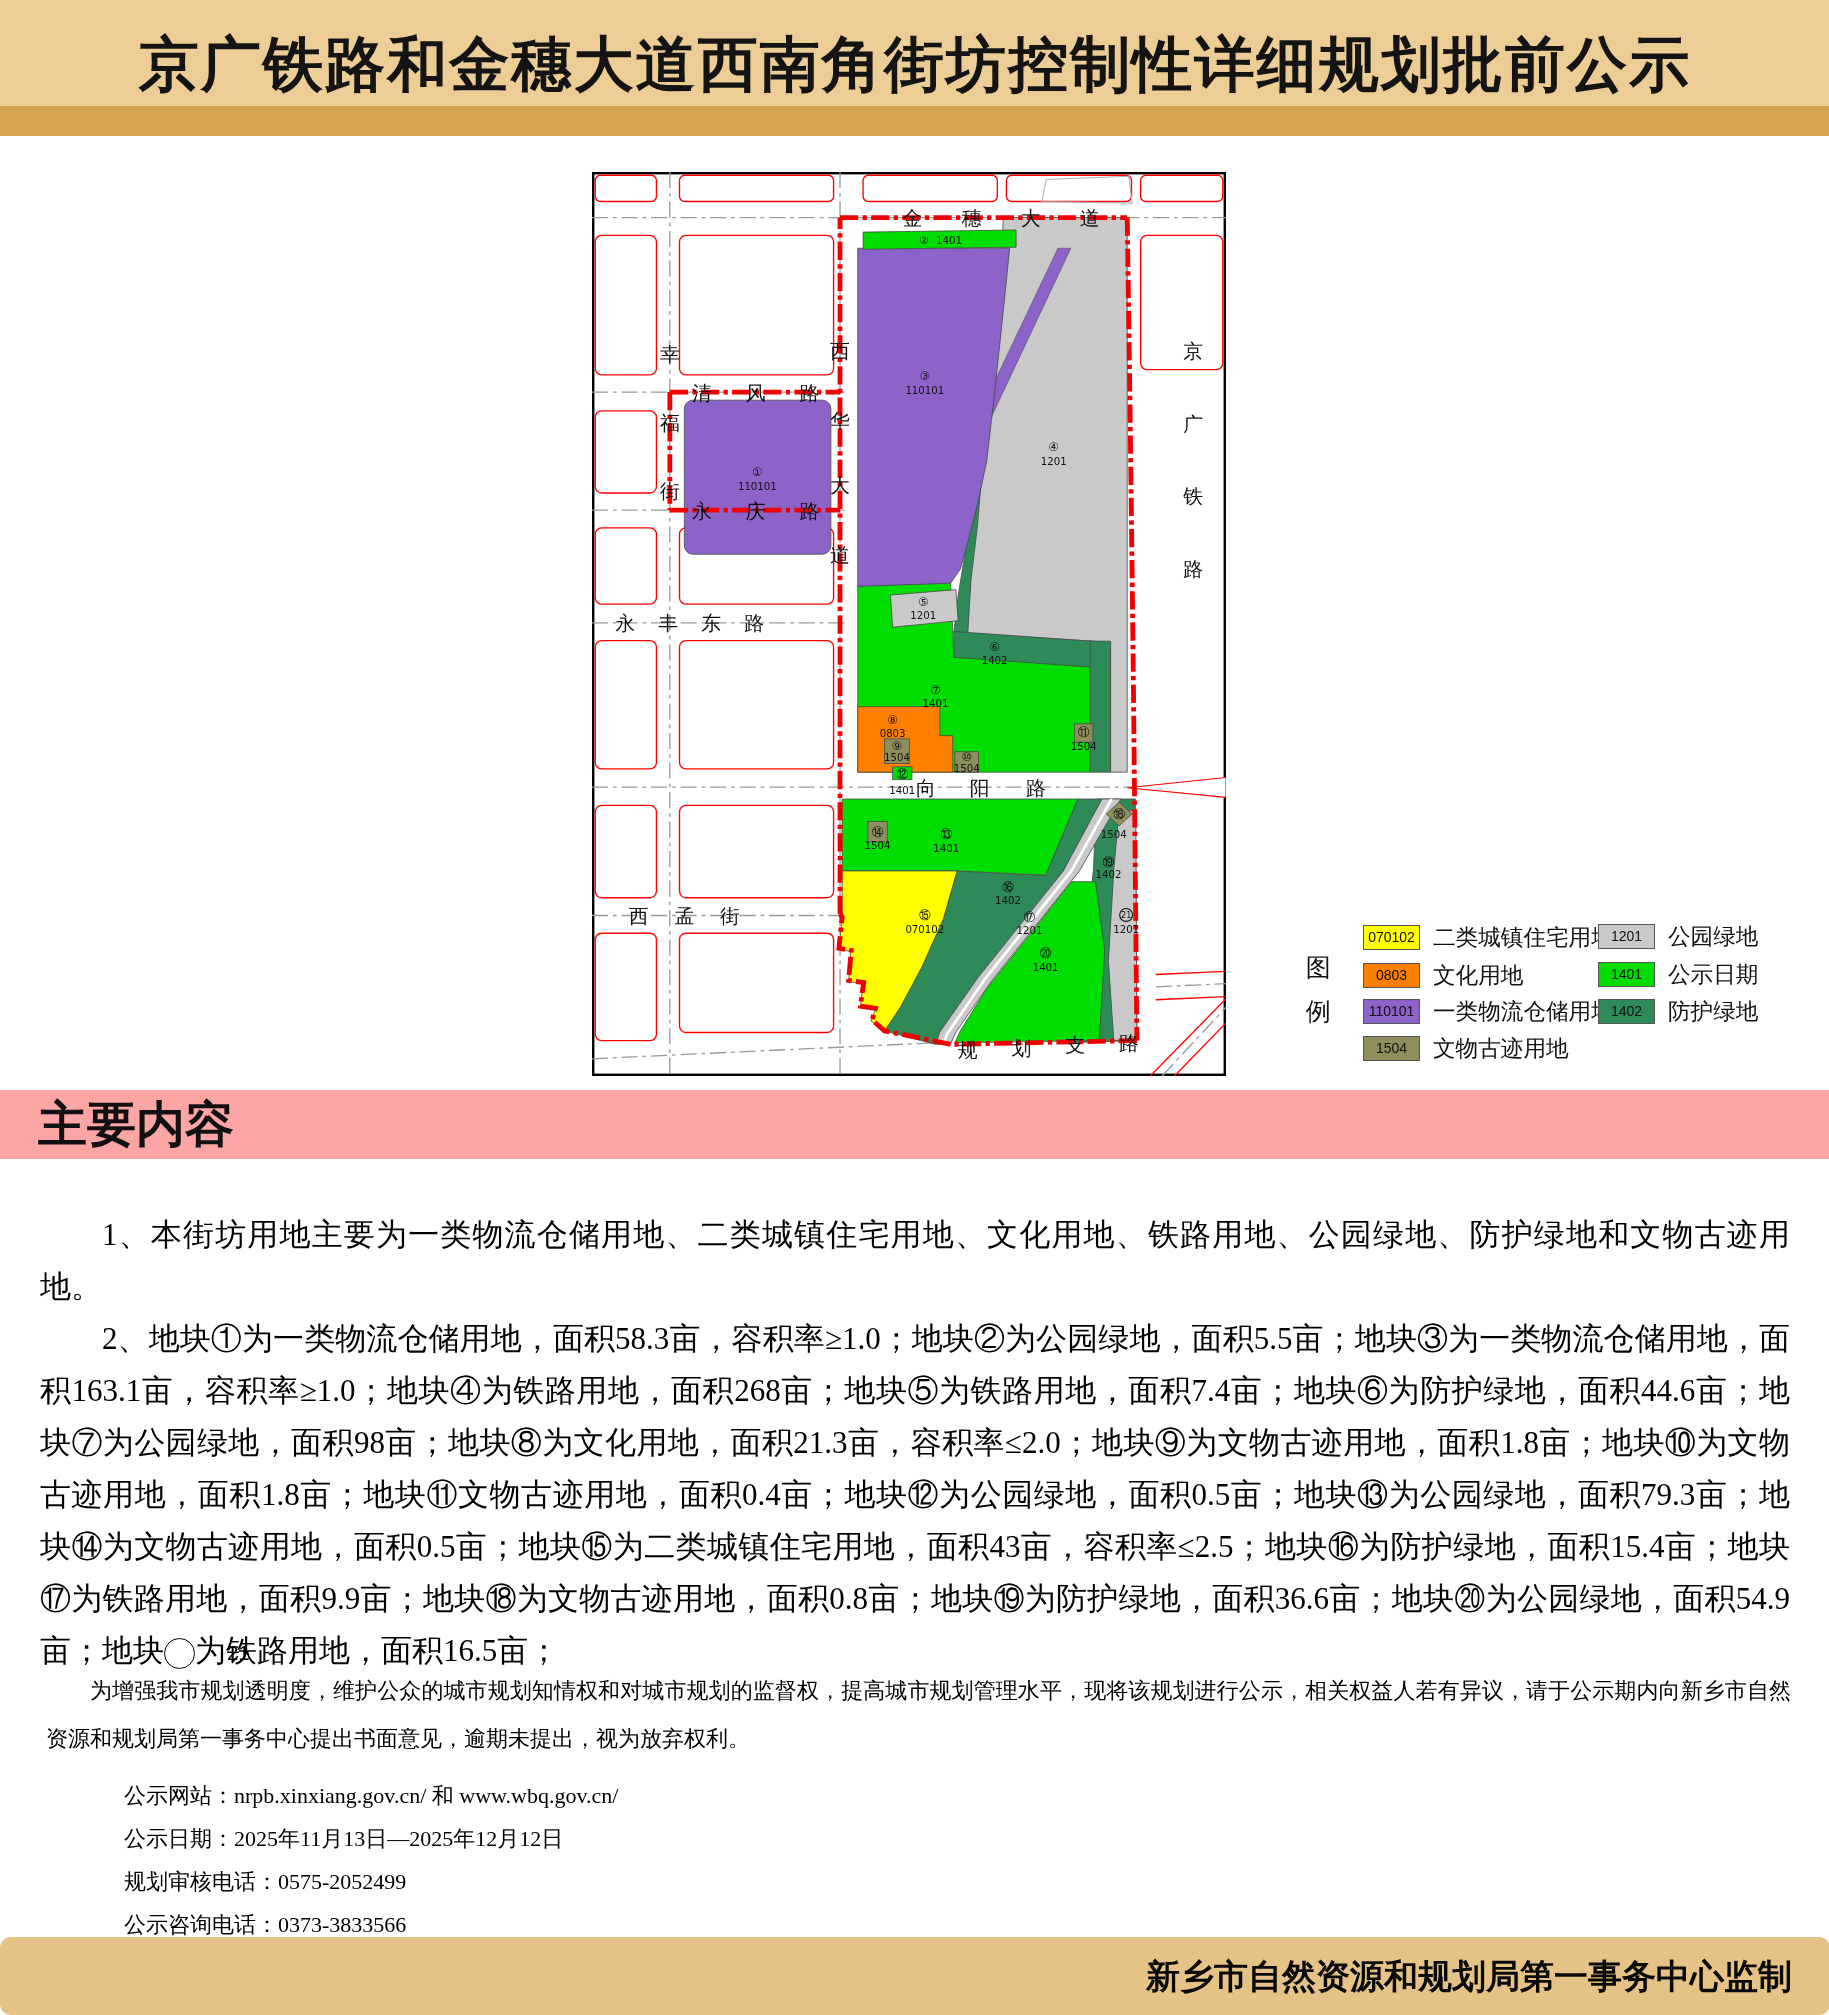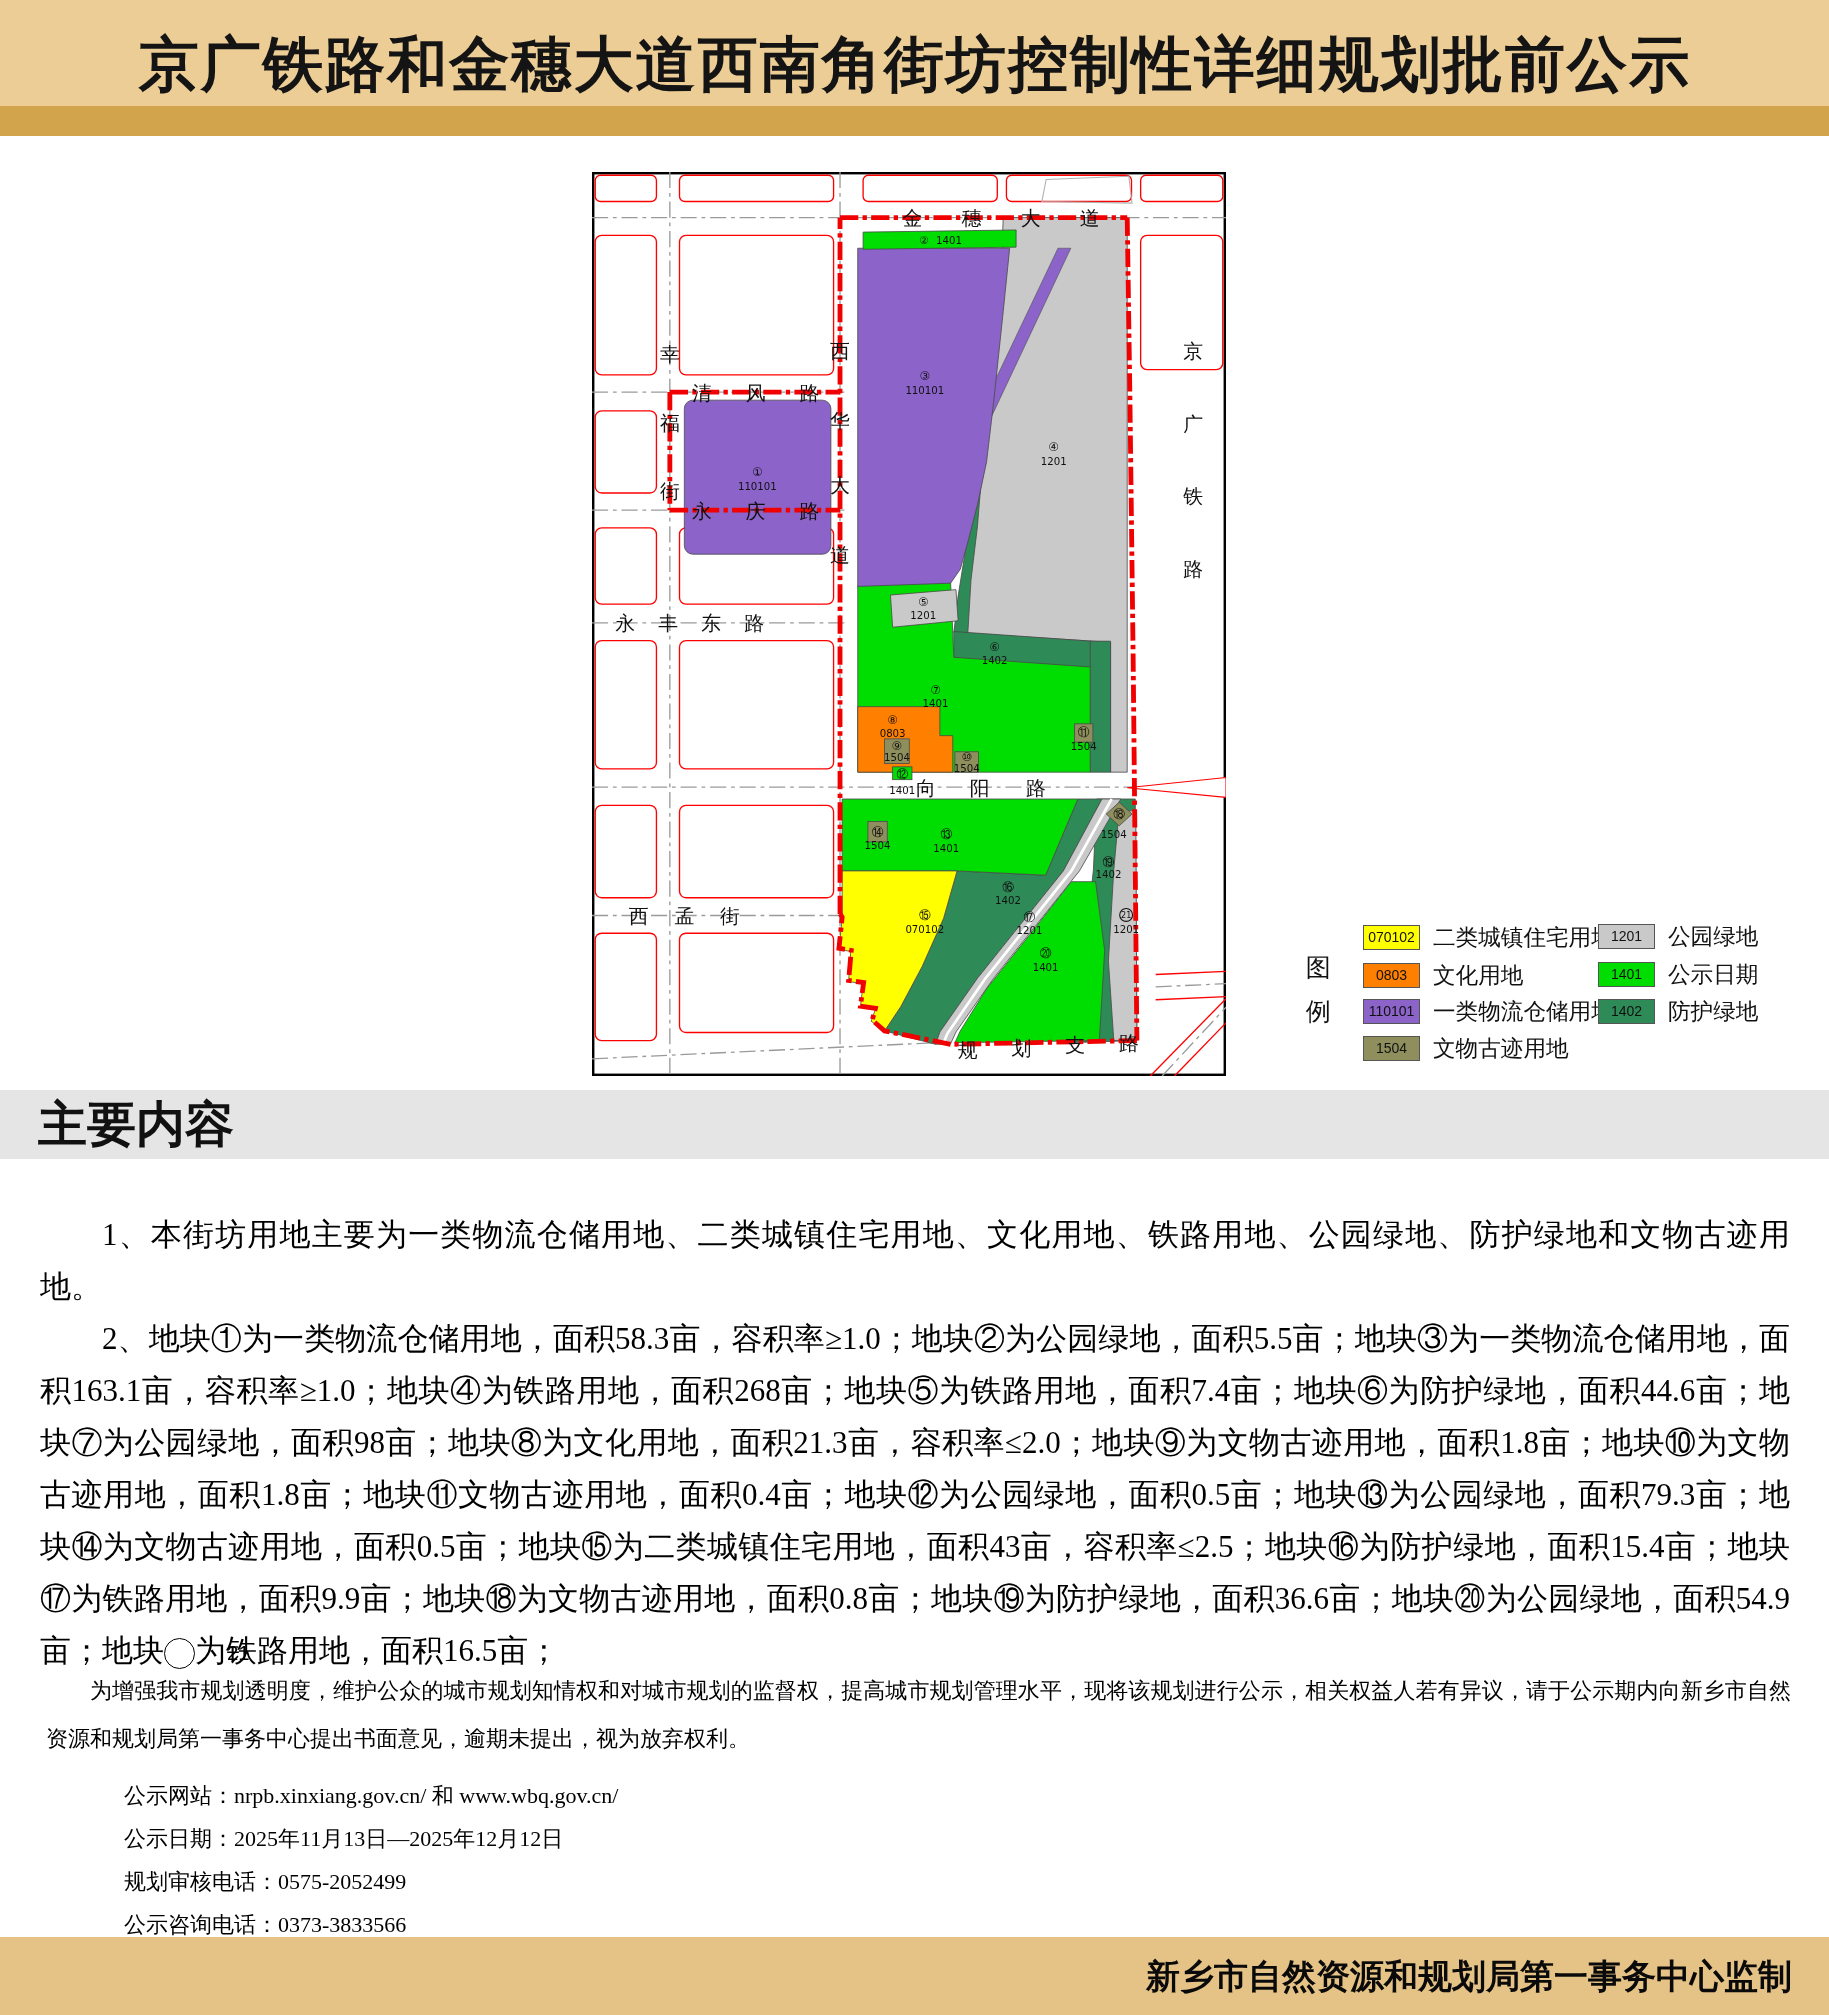--- a/index.html
+++ b/index.html
@@ -21,35 +21,35 @@
 
   
   .legend{position:absolute;left:1294px;top:907px;width:532px;height:161px;}
   .legend .lg-title{position:absolute;left:10.7px;top:38px;width:27px;font-size:25px;color:#111;line-height:44px;text-align:center;}
   .lg-item{position:absolute;height:25px;}
   .lg-swatch{position:absolute;left:0;top:0;width:57px;height:25px;border:1.1px solid #555;
              box-sizing:border-box;text-align:center;font-size:14px;line-height:22.6px;color:#111;}
   .lg-label{position:absolute;left:70px;top:0;font-size:22.6px;line-height:25px;color:#111;white-space:nowrap;}
 
   
-  .section-band{position:absolute;left:0;top:1090px;width:1830px;height:69px;background:#e5e5e5;}
+  .section-band{position:absolute;left:0;top:1090px;width:1830px;height:69px;background:#fca5a5;}
   .section-band h2{margin:0;padding-left:38px;line-height:69px;font-size:49px;font-weight:bold;color:#111;}
   .bodytext{position:absolute;left:40px;top:1209px;width:1750px;
             font-family:"Liberation Serif","DejaVu Serif",serif;font-size:31px;line-height:52px;color:#000;}
   .bodytext p{margin:0;text-indent:2em;text-align:justify;}
   .circ{display:inline-block;width:29px;height:29px;border:1.6px solid #000;border-radius:50%;
         font-size:20.4px;line-height:29px;text-align:center;vertical-align:middle;font-family:"Liberation Sans",sans-serif;}
   .notice{position:absolute;left:46px;top:1667px;width:1745px;
           font-family:"Liberation Serif","DejaVu Serif",serif;font-size:22px;line-height:48px;color:#000;}
   .notice p{margin:0;text-indent:2em;text-align:justify;}
   .notice .nlines{margin-top:10.7px;margin-left:78px;}
   .notice .nlines div{line-height:43px;}
 
   
-  .footer-band{position:absolute;left:0;top:1937px;width:1830px;height:78px;background:#e5c285;}
+  .footer-band{position:absolute;left:0;top:1937px;width:1830px;height:78px;background:#e5c285;border-radius:11px;}
   .footer-band .ft{position:absolute;right:38px;top:0;line-height:78px;font-size:34px;font-weight:bold;color:#0a0a0a;}
 </style>
 </head>
 <body>
 
 <div class="page">
 
   <div class="title-band">
     <h1>京广铁路和金穗大道西南角街坊控制性详细规划批前公示</h1>
   </div>

